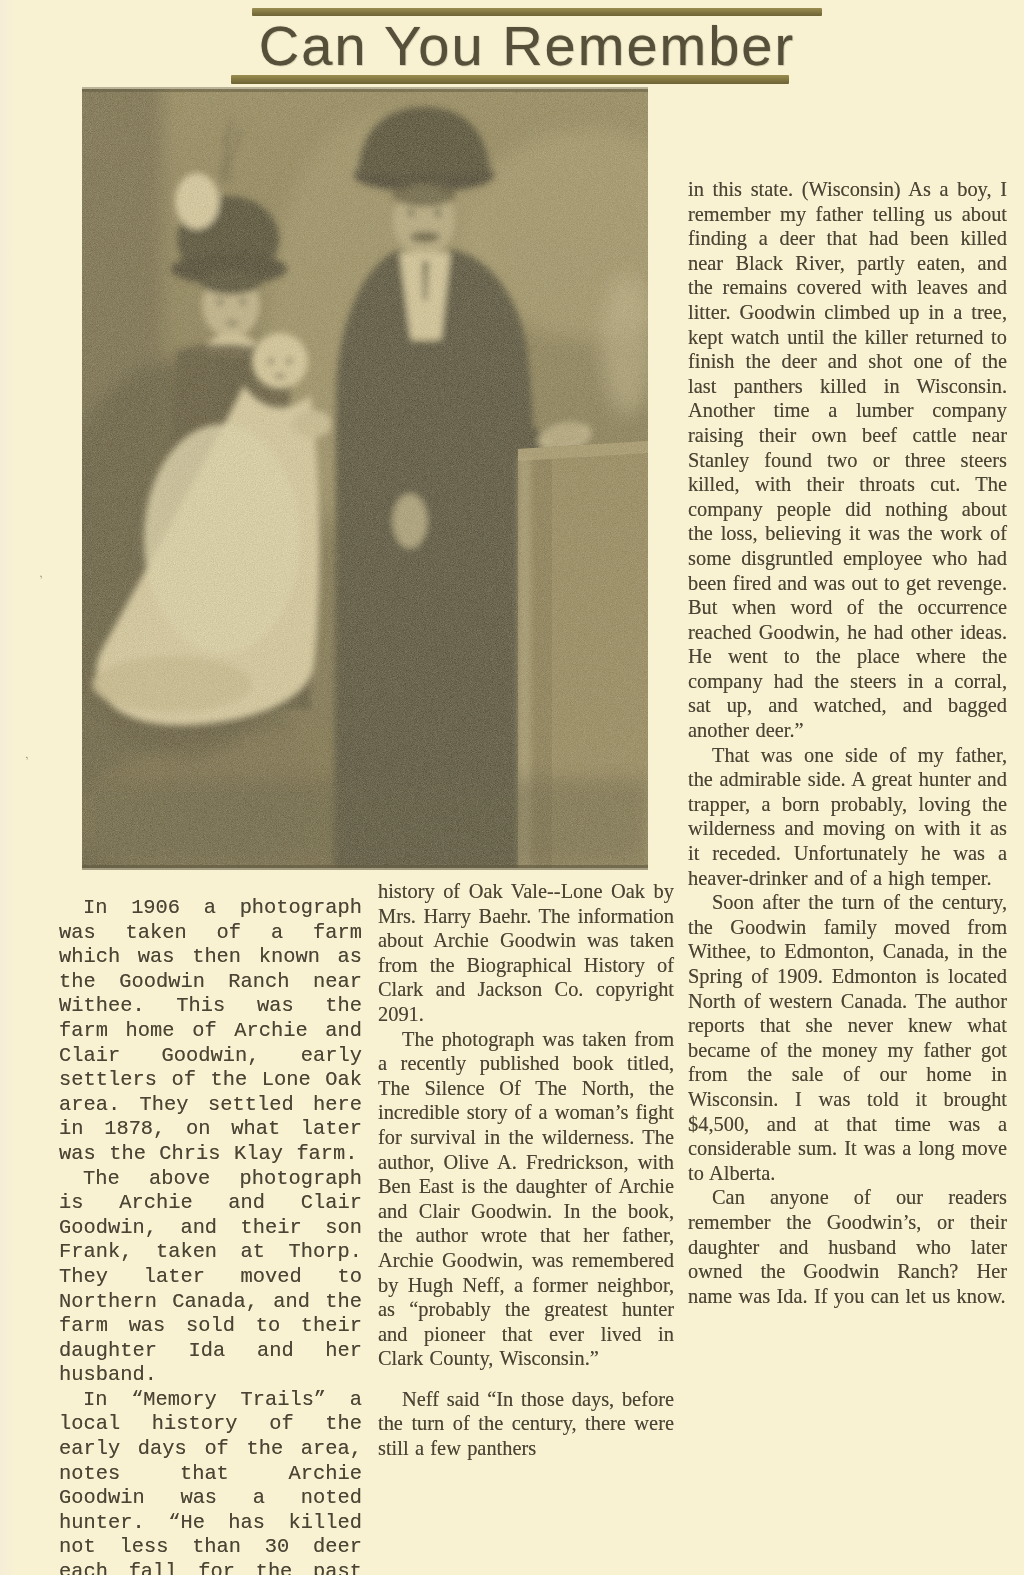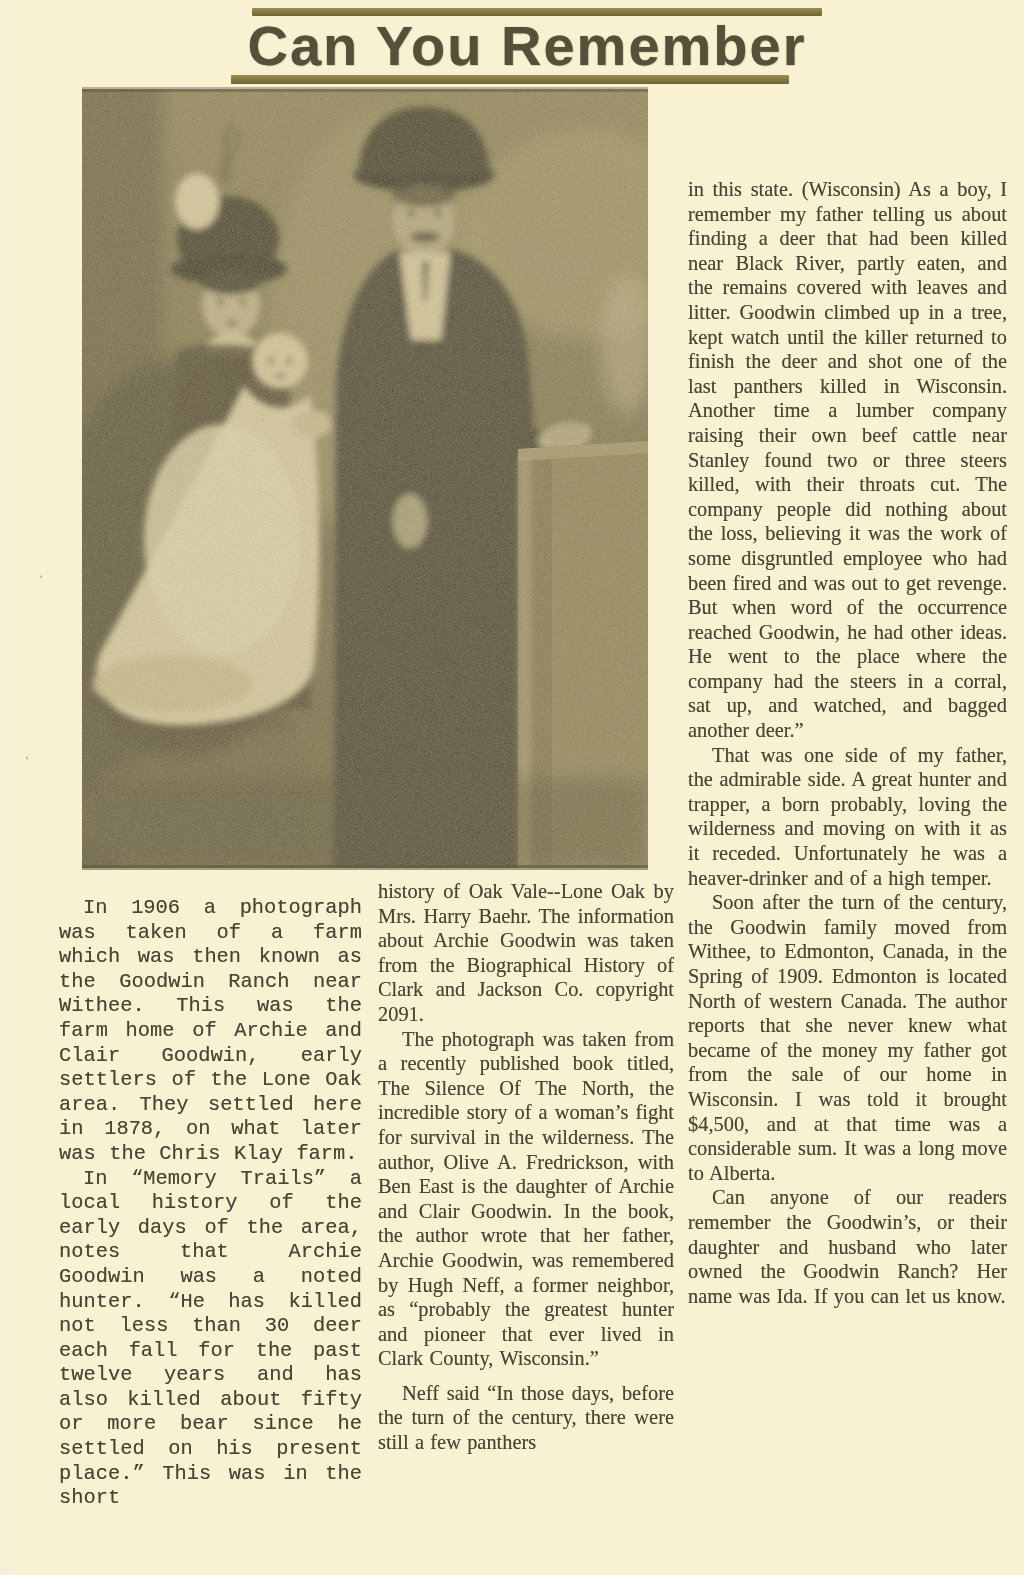--- a/index.html
+++ b/index.html
@@ -16,37 +16,37 @@
   .mark-1{left:40px;top:572px;transform:rotate(-18deg);}
   .mark-2{left:26px;top:753px;transform:rotate(-25deg);}
 
   
   .rule{position:absolute;border-radius:1px;
     background:linear-gradient(to bottom,#9a8d50,#6d6334);}
   .rule-top{left:252px;top:8px;width:570px;height:8px;}
   .rule-bottom{left:231px;top:75px;width:558px;height:9px;}
   .headline{
     position:absolute;left:231px;top:17px;width:592px;margin:0;
-    font-family:"Liberation Sans", sans-serif;font-weight:bold;
+    font-family:"Liberation Sans", sans-serif;font-weight:normal;
     font-size:56px;line-height:58px;letter-spacing:2px;text-align:center;
     color:#56503a;text-shadow:0 0 1px rgba(86,80,58,.65),1px 1px 0 rgba(86,80,58,.15);
   }
 
   
   .photo{position:absolute;left:82px;top:89px;width:566px;height:779px;margin:0;
     box-shadow:0 2px 0 rgba(94,87,64,.55), 0 -2px 0 rgba(94,87,64,.4);}
   .photo svg{display:block;width:100%;height:100%;}
 
   
   .col{position:absolute;text-align:justify;color:#4b4434;
     font-size:20.4px;line-height:24.6px;word-spacing:.06em;
     text-shadow:0 0 .6px rgba(75,68,52,.55);}
   .col p{margin:0;}
   .col p.indent{text-indent:24px;}
-  .col p.gap{margin-top:10px;}
+  .col p.gap{margin-top:16px;}
   .col-left{left:59px;top:896px;width:303px;font-family:Liberation Mono, monospace;}
   .col-mid{left:378px;top:879px;width:296px;}
   .col-right{left:688px;top:169px;width:319px;margin-top:8px;}
 </style>
 </head>
 <body>
 
 <div class="page">
 
   <div class="edge-strip"></div>
@@ -148,20 +148,21 @@
       <rect x="0" y="0" width="566" height="779" fill="#6e6546" opacity="0.1"></rect>
       <rect x="0" y="0" width="566" height="779" filter="url(#grainDark)" opacity="0.55"></rect>
       <rect x="0" y="0" width="566" height="779" filter="url(#grainLight)" opacity="0.4"></rect>
       <rect x="0" y="0" width="566" height="3" fill="#5e5740" opacity="0.5"></rect>
       <rect x="0" y="776" width="566" height="3" fill="#5e5740" opacity="0.6"></rect>
     </svg>
   </figure>
 
   <div class="col col-left">
     <p class="indent">In 1906 a photograph was taken of a farm which was then known as the Goodwin Ranch near Withee. This was the farm home of Archie and Clair Goodwin, early settlers of the Lone Oak area. They settled here in 1878, on what later was the Chris Klay farm.</p>
+    <p class="indent">The above photograph is Archie and Clair Goodwin, and their son Frank, taken at Thorp. They later moved to Northern Canada, and the farm was sold to their daughter Ida and her husband.</p>
     <p class="indent">In “Memory Trails” a local history of the early days of the area, notes that Archie Goodwin was a noted hunter. “He has killed not less than 30 deer each fall for the past twelve years and has also killed about fifty or more bear since he settled on his present place.” This was in the short</p>
   </div>
 
   <div class="col col-mid">
     <p>history of Oak Vale--Lone Oak by Mrs. Harry Baehr. The information about Archie Goodwin was taken from the Biographical History of Clark and Jackson Co. copyright 2091.</p>
     <p class="indent">The photograph was taken from a recently published book titled, The Silence Of The North, the incredible story of a woman’s fight for survival in the wilderness. The author, Olive A. Fredrickson, with Ben East is the daughter of Archie and Clair Goodwin. In the book, the author wrote that her father, Archie Goodwin, was remembered by Hugh Neff, a former neighbor, as “probably the greatest hunter and pioneer that ever lived in Clark County, Wisconsin.”</p>
     <p class="indent gap">Neff said “In those days, before the turn of the century, there were still a few panthers</p>
   </div>
 
   <div class="col col-right">

